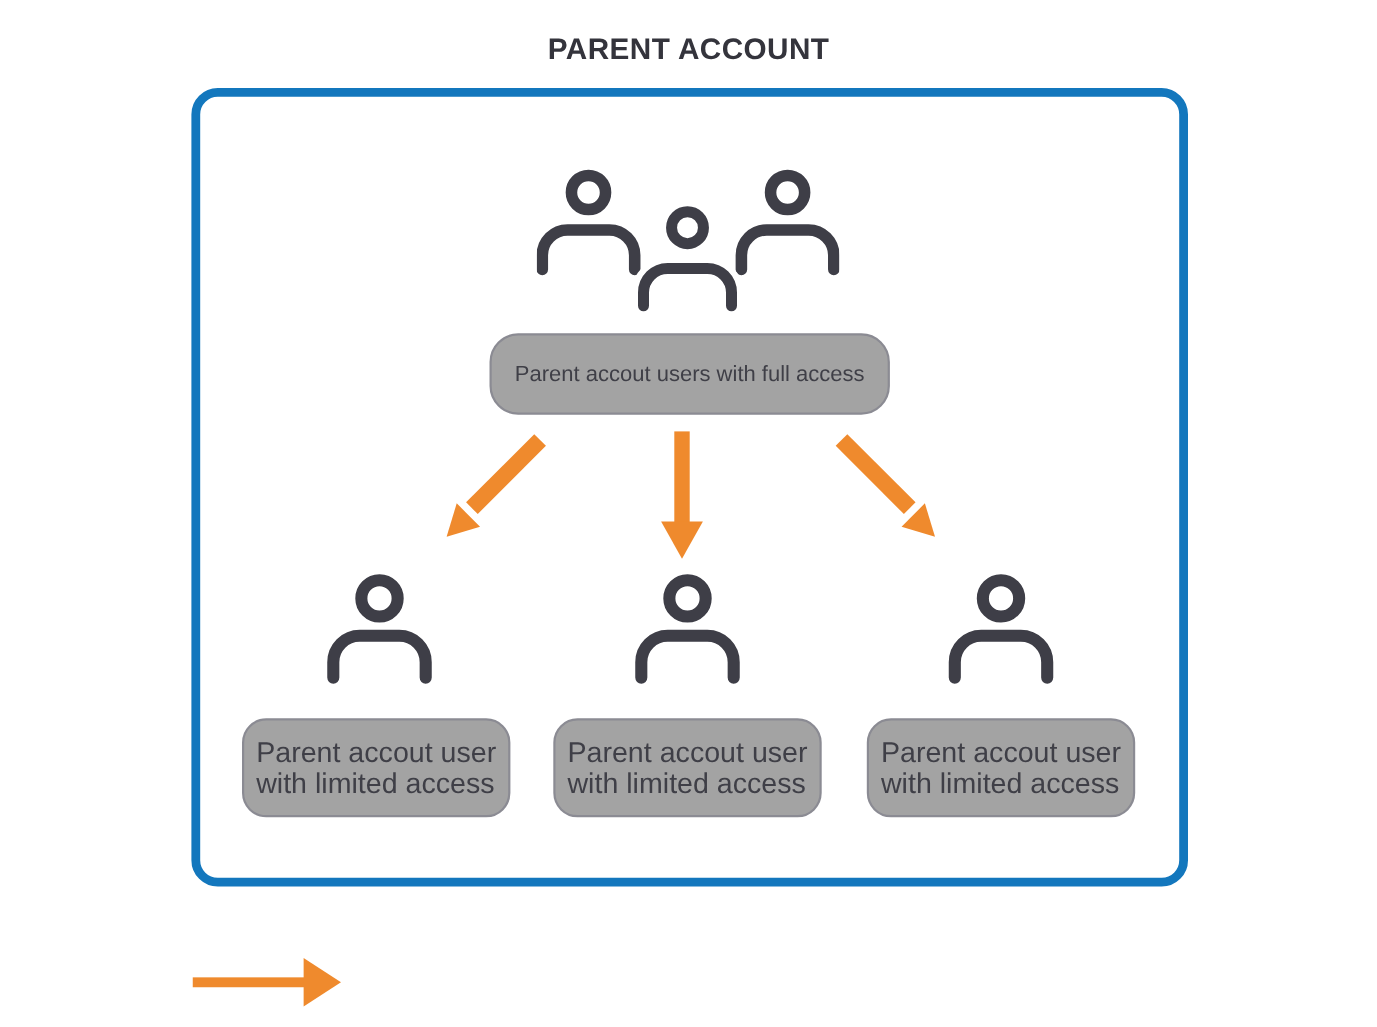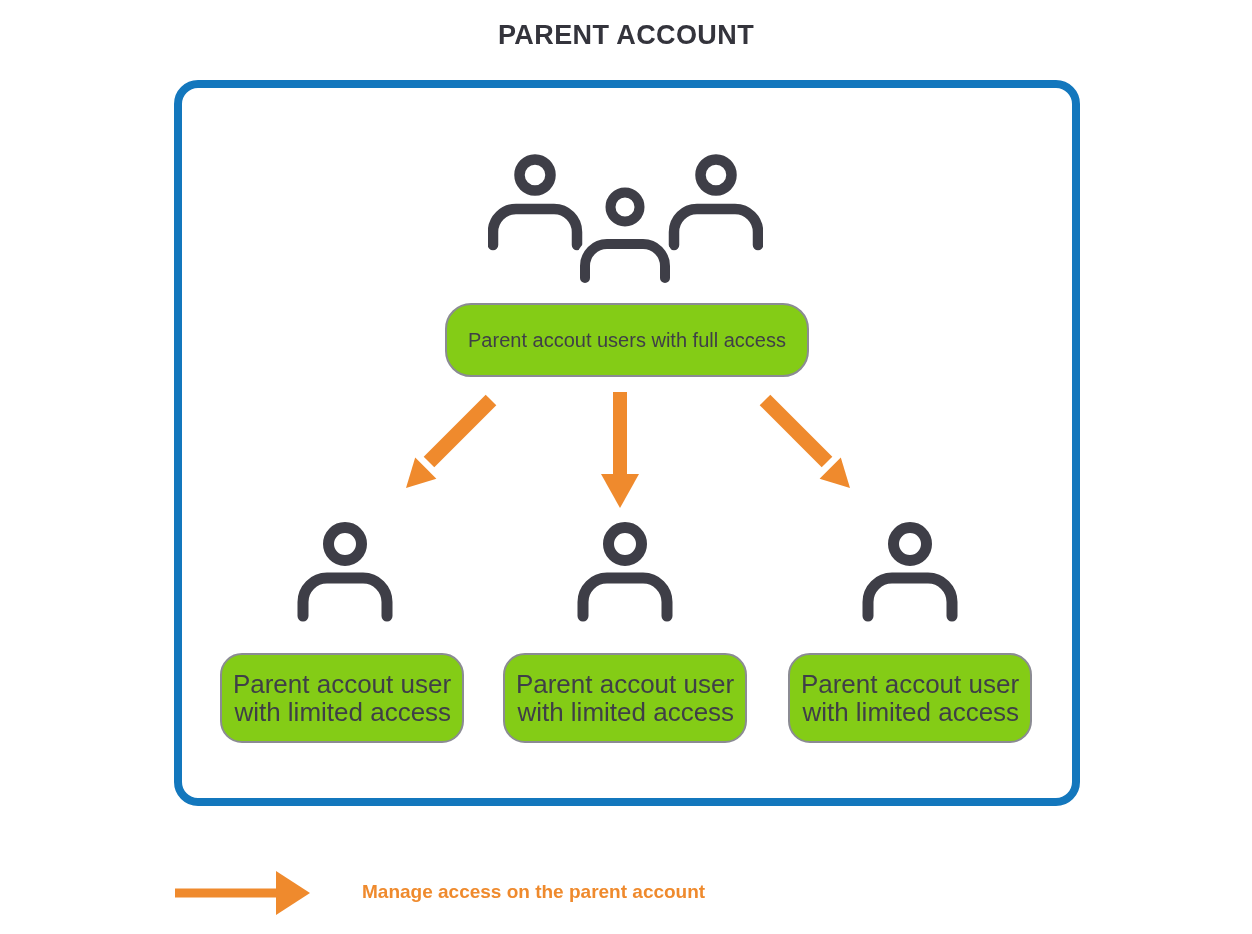--- a/index.html
+++ b/index.html
@@ -4,34 +4,34 @@
 <style>
   html,body{margin:0;padding:0;background:#ffffff;}
   .canvas{
     position:relative;
     width:1252px;height:934px;
     background:#ffffff;
     font-family:"Liberation Sans", sans-serif;
     overflow:hidden;
   }
   .title{
-    position:absolute;top:20px;left:0;width:100%;
+    position:absolute;top:30px;left:0;width:100%;
     margin:0;text-align:center;
     font-size:27px;font-weight:700;color:#34343c;letter-spacing:0.4px;
   }
   .frame{
     position:absolute;left:174px;top:80px;width:890px;height:710px;
     border:8px solid #1377bd;border-radius:24px;background:#ffffff;
   }
   .abs{position:absolute;}
   .pill{
     position:absolute;
-    border:2px solid #8b8b93;border-radius:26px;background:#84cc16;
+    border:2px solid #8b8b93;border-radius:26px;background:#a3a3a3;
     display:flex;align-items:center;justify-content:center;
-    text-align:right;color:#3f3f47;
+    text-align:left;color:#3f3f47;
   }
   .pill-full{
     left:445px;top:303px;width:360px;height:70px;
     font-size:20px;
   }
   .pill-limited{
     top:653px;width:240px;height:86px;
     font-size:26px;line-height:28px;border-radius:22px;
   }
   .pill-limited .two-line{display:block;}
@@ -127,15 +127,14 @@
       <span style="display:block">with limited access</span>
     </span>
   </div>
 
   <div class="abs" style="left:175px;top:870px;width:136px;height:46px;">
     <svg width="136" height="46" viewBox="0 0 136 46">
       <rect x="0" y="18.5" width="103" height="9" fill="#ef8a2d"></rect>
       <polygon points="101,1 101,45 135,23" fill="#ef8a2d"></polygon>
     </svg>
   </div>
-  <div class="legend-label">Manage access on the parent account</div>
 
 </div>
 
 </body></html>

